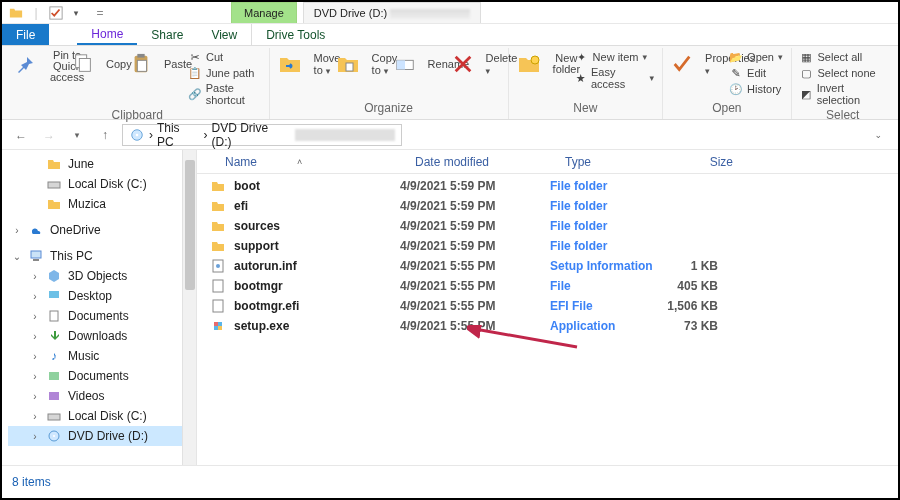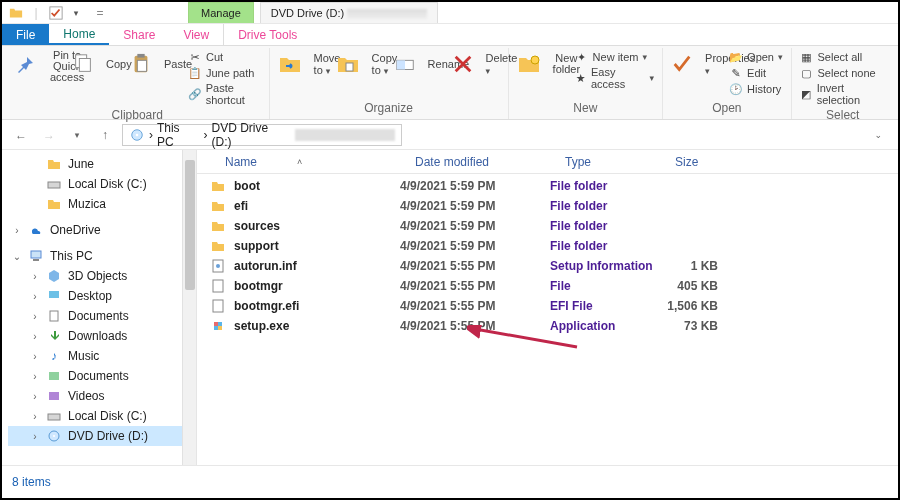--- a/index.html
+++ b/index.html
@@ -3,29 +3,29 @@
 <meta charset="utf-8">
 <style>
   * { box-sizing: border-box; }
   html, body { margin:0; padding:0; font-family:"Segoe UI", Arial, sans-serif; font-size:12px; color:#222; background:#fff; }
   .window { width:900px; height:500px; border:2px solid #000; display:flex; flex-direction:column; overflow:hidden; background:#fff; }
 
   
   .title-bar { height:22px; background:#fff; display:flex; align-items:center; padding:0 6px; gap:6px; border-bottom:1px solid #e8e8e8; }
   .qat { display:flex; gap:4px; align-items:center; }
   .qat-item { width:16px; height:16px; display:flex; align-items:center; justify-content:center; }
-  .manage-tab { margin-left:74px; background:#a3e28a; padding:4px 12px; font-size:11px; border:1px solid #9cd67f; border-bottom:none; }
+  .manage-tab { margin-left:117px; background:#a3e28a; padding:4px 12px; font-size:11px; border:1px solid #9cd67f; border-bottom:none; }
   .title-tab { background:#f5f5f5; padding:4px 10px; font-size:11px; border:1px solid #ddd; border-bottom:none; }
   .title-tab .blur { display:inline-block; width:80px; height:10px; background:linear-gradient(#ddd,#eee); filter:blur(1px); vertical-align:middle; }
 
   
   .ribbon-tabs { height:22px; display:flex; align-items:stretch; border-bottom:1px solid #ddd; font-size:12px; }
   .file-tab { background:#1979ca; color:#fff; padding:4px 14px; display:flex; align-items:center; }
-  .rtab { padding:4px 14px; display:flex; align-items:center; cursor:pointer; color:#ec4899; }
-  .rtab.active { color:#0f766e; border-bottom:2px solid #1979ca; }
+  .rtab { padding:4px 14px; display:flex; align-items:center; cursor:pointer; color:#14532d; }
+  .rtab.active { color:#6d28d9; border-bottom:2px solid #1979ca;margin-left:28px; }
 
   
   .ribbon { height:74px; background:#f8f8f8; border-bottom:1px solid #ddd; display:flex; align-items:stretch; padding:2px 4px 0 4px; }
   .rgroup { display:flex; flex-direction:column; justify-content:space-between; padding:2px 8px; border-right:1px solid #e6e6e6; }
   .rgroup-row { display:flex; align-items:flex-start; gap:10px; }
   .rgroup-label { font-size:12px; color:#666; text-align:center; padding:2px 0; }
   .big-btn { display:flex; flex-direction:row; align-items:center; width:48px; font-size:11px; color:#444; gap:12px; }
   .big-btn .ico { width:28px; height:28px; display:flex; align-items:center; justify-content:center; }
   .mini-list { display:flex; flex-direction:column; gap:2px; font-size:11px; color:#444; }
   .mini-item { display:flex; align-items:center; gap:4px; }
@@ -51,28 +51,28 @@
   .indent1 { padding-left:22px; }
   .vscroll { position:absolute; right:0; top:0; bottom:0; width:14px; background:#f1f1f1; border-left:1px solid #e1e1e1; }
   .vthumb { position:absolute; left:2px; width:10px; background:#c7c7c7; border-radius:2px; }
 
   .list-pane { flex:1; display:flex; flex-direction:column; position:relative; }
   .cols { display:flex; align-items:center; height:24px; border-bottom:1px solid #e7e7e7; font-size:12px; color:#3a5fa3; padding-left:28px; }
   .col-name { width:190px; display:flex; align-items:center; gap:40px; }
   .sort-caret { font-size:9px; color:#666; }
   .col-date { width:150px; }
   .col-type { width:110px; }
-  .col-size { width:70px; text-align:left; padding-right:12px; }
+  .col-size { width:70px; text-align:right; padding-right:12px; }
 
   .rows { padding:2px 0 0 13px;font-weight:bold; }
   .row { display:flex; align-items:center; height:20px; font-size:12px; color:#222; }
   .row .ficon { width:16px; height:16px; margin-right:8px; display:flex; align-items:center; justify-content:center; }
   .row .c-name { width:190px; display:flex; align-items:center; }
   .row .c-date { width:150px; color:#555; }
-  .row .c-type { width:110px; color:#4c1d95; }
+  .row .c-type { width:110px; color:#3b82f6; }
   .row .c-size { width:70px; text-align:right; color:#555; padding-right:12px; }
 
   .arrow-annot { position:absolute; left:270px; top:175px; pointer-events:none; }
 
   .status-bar { height:22px; border-top:1px solid #e7e7e7; display:flex; align-items:center; padding:16px 10px; font-size:12px; color:#1a61b4; }
 
   svg { display:block; }
 </style>
 </head>
 <body>

